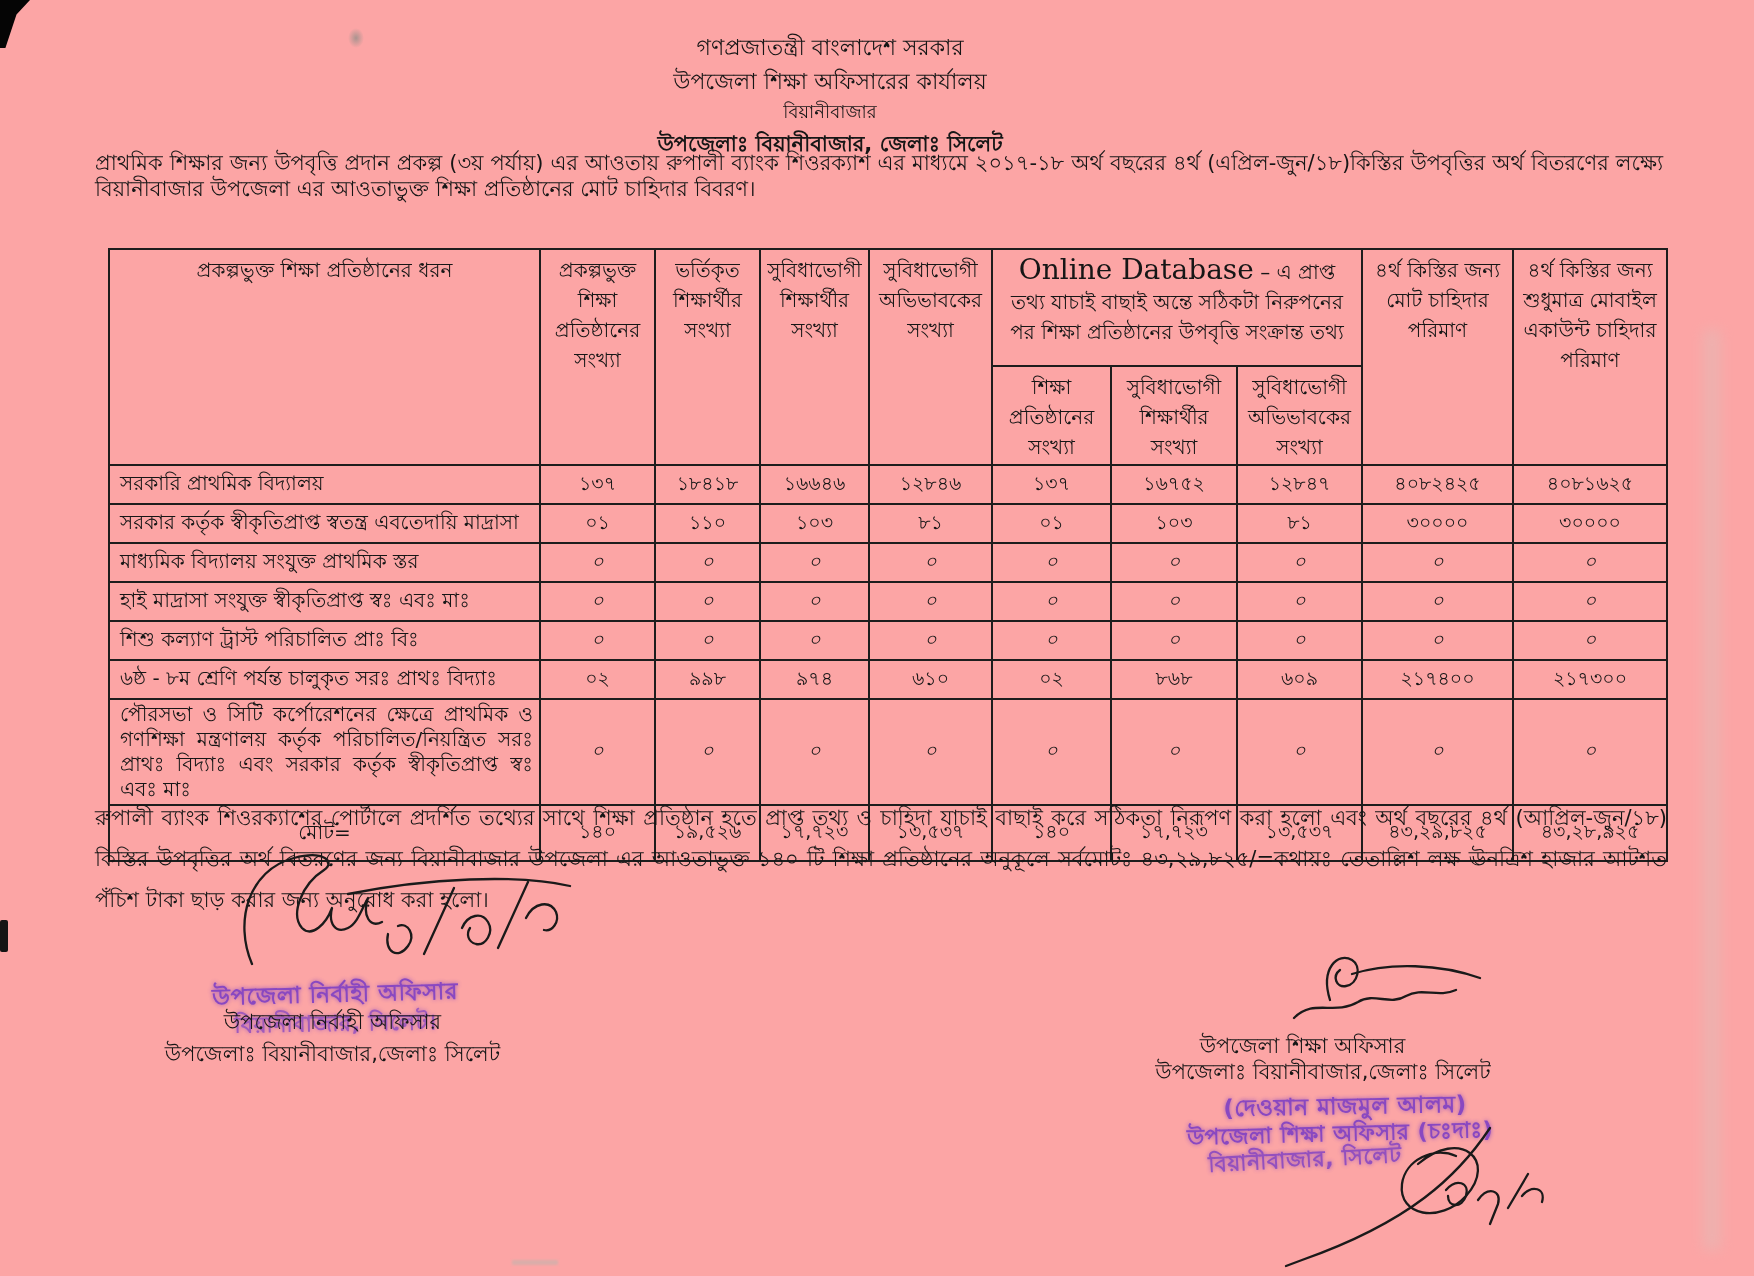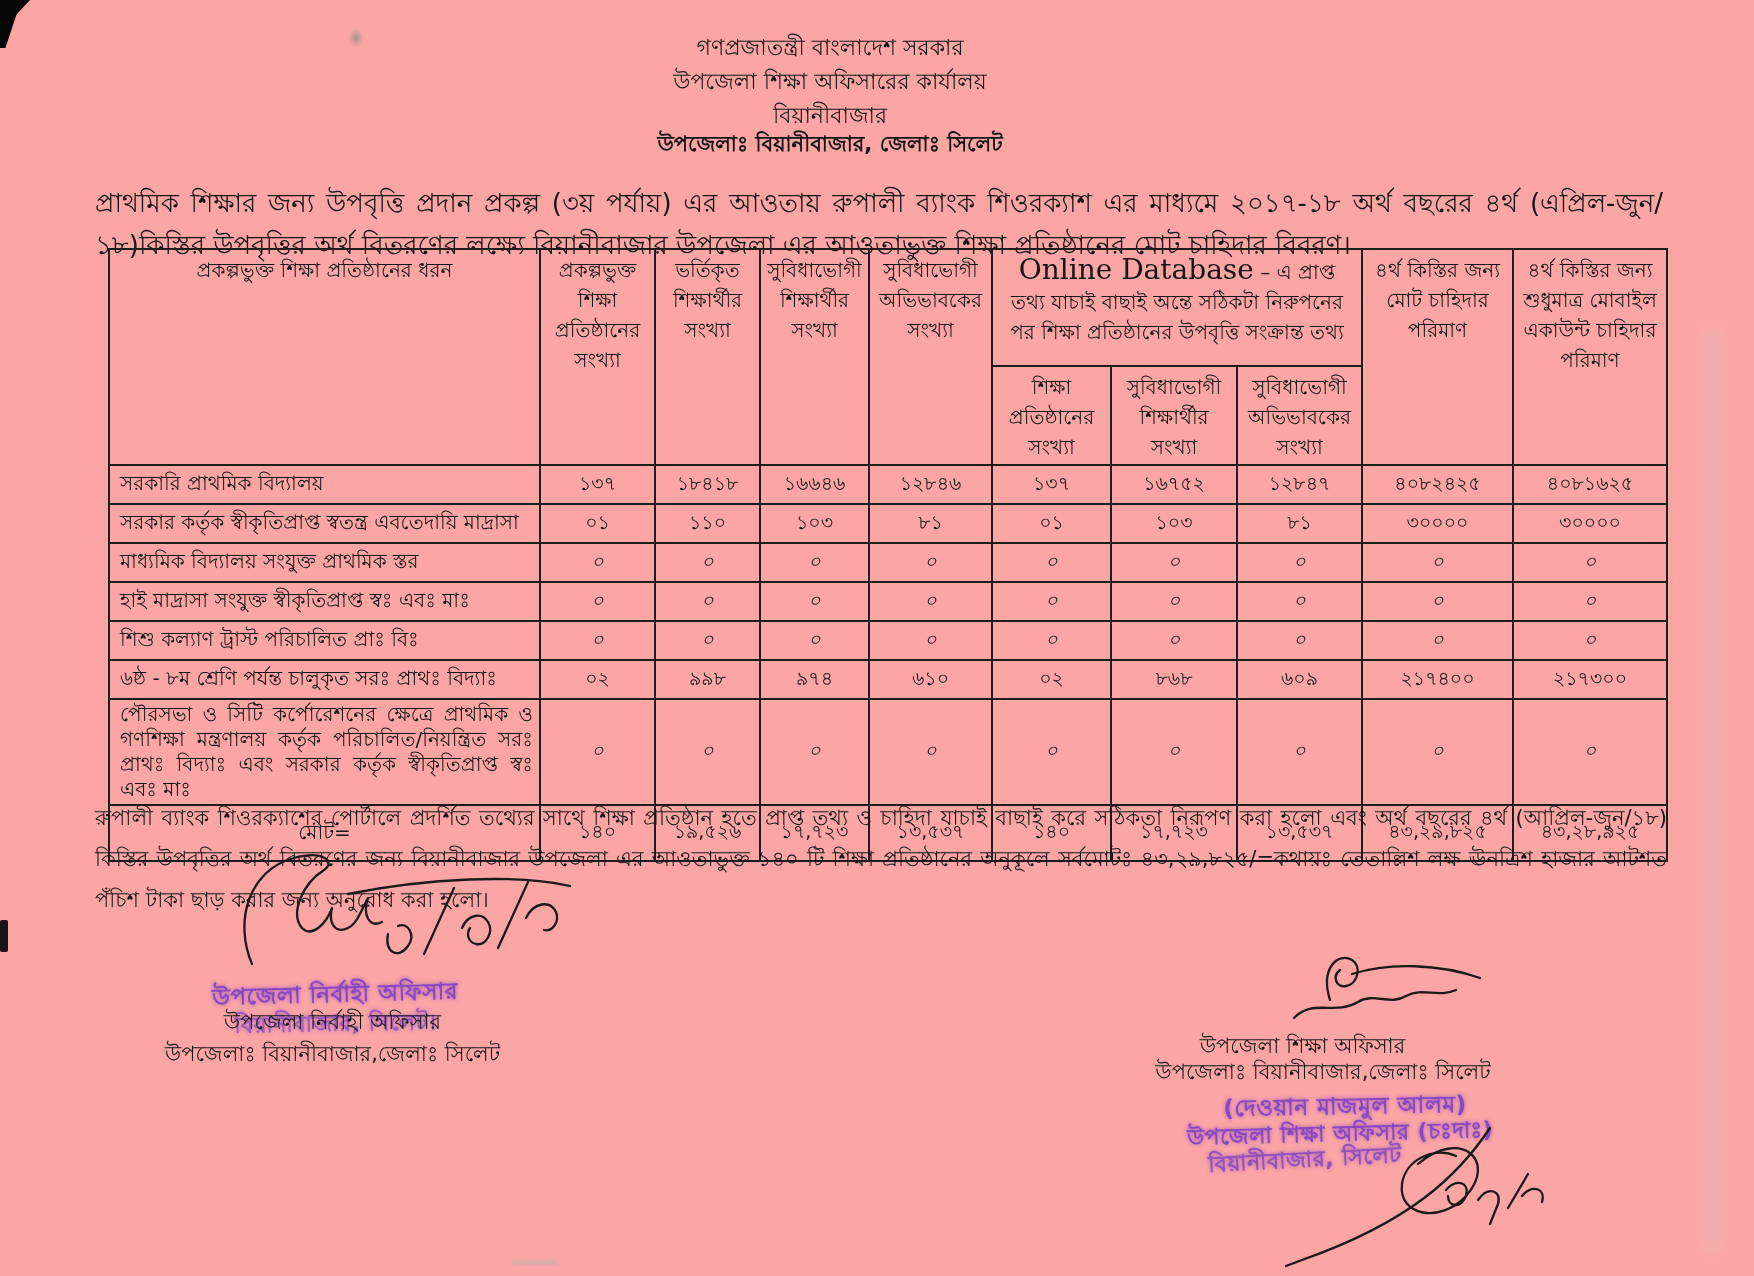--- a/index.html
+++ b/index.html
@@ -14,26 +14,26 @@
   
   .corner-mark{position:absolute;top:0;left:0;width:30px;height:48px;background:#050505;
     clip-path:polygon(0 0,100% 0,55% 30%,18% 100%,0 100%);}
   .edge-dash{position:absolute;top:920px;left:0;width:8px;height:32px;background:#141414;border-radius:2px;}
   .smudge{position:absolute;top:28px;left:348px;width:16px;height:20px;border-radius:50%;
     background:radial-gradient(closest-side,#8f8d88,transparent);opacity:.75;}
   .right-streak{position:absolute;top:330px;right:34px;width:16px;height:920px;background:#cfccc5;opacity:.35;filter:blur(7px);}
   .bottom-dash{position:absolute;top:1260px;left:512px;width:46px;height:5px;background:#b9b6af;opacity:.5;filter:blur(1px);}
   .h-line1{top:30px;font-size:22px;}
   .h-line2{top:64px;font-size:22px;}
-  .h-line3{top:98px;font-size:22px;}
+  .h-line3{top:98px;font-size:18px;}
   .h-line4{top:128px;font-size:21px;font-weight:bold;}
   .doc-header-line{position:absolute;left:60px;width:1540px;text-align:center;}
 
   
-  .intro{position:absolute;top:150px;left:95px;width:1568px;font-size:26px;line-height:42px;text-align:justify;margin-top:32px;}
+  .intro{position:absolute;top:150px;left:95px;width:1568px;font-size:21px;line-height:26px;text-align:justify;}
   .closing{position:absolute;top:798px;left:95px;width:1572px;font-size:21px;line-height:41px;text-align:justify;}
 
   
   table.demand{position:absolute;top:248px;left:108px;width:1558px;border-collapse:collapse;table-layout:fixed;}
   table.demand th,table.demand td{border:2px solid #1d1d1d;padding:2px 6px;font-weight:normal;}
   table.demand th{vertical-align:top;text-align:center;font-size:20px;line-height:30px;padding-top:5px;}
   table.demand td.num{text-align:center;font-size:19px;}
   table.demand td.type{font-size:20px;padding-left:10px;border-radius:15px;}
   .group-head{font-size:20px;line-height:29px;}
   .group-head .en{font-family:"DejaVu Serif","Liberation Serif",serif;font-size:28px;}

